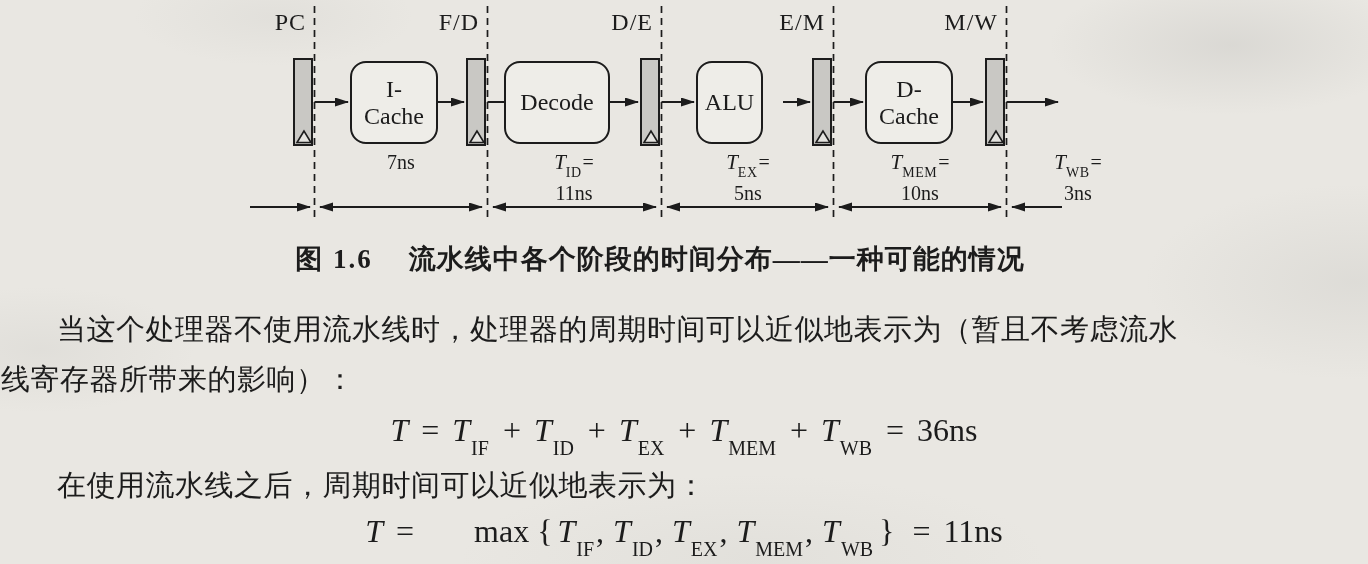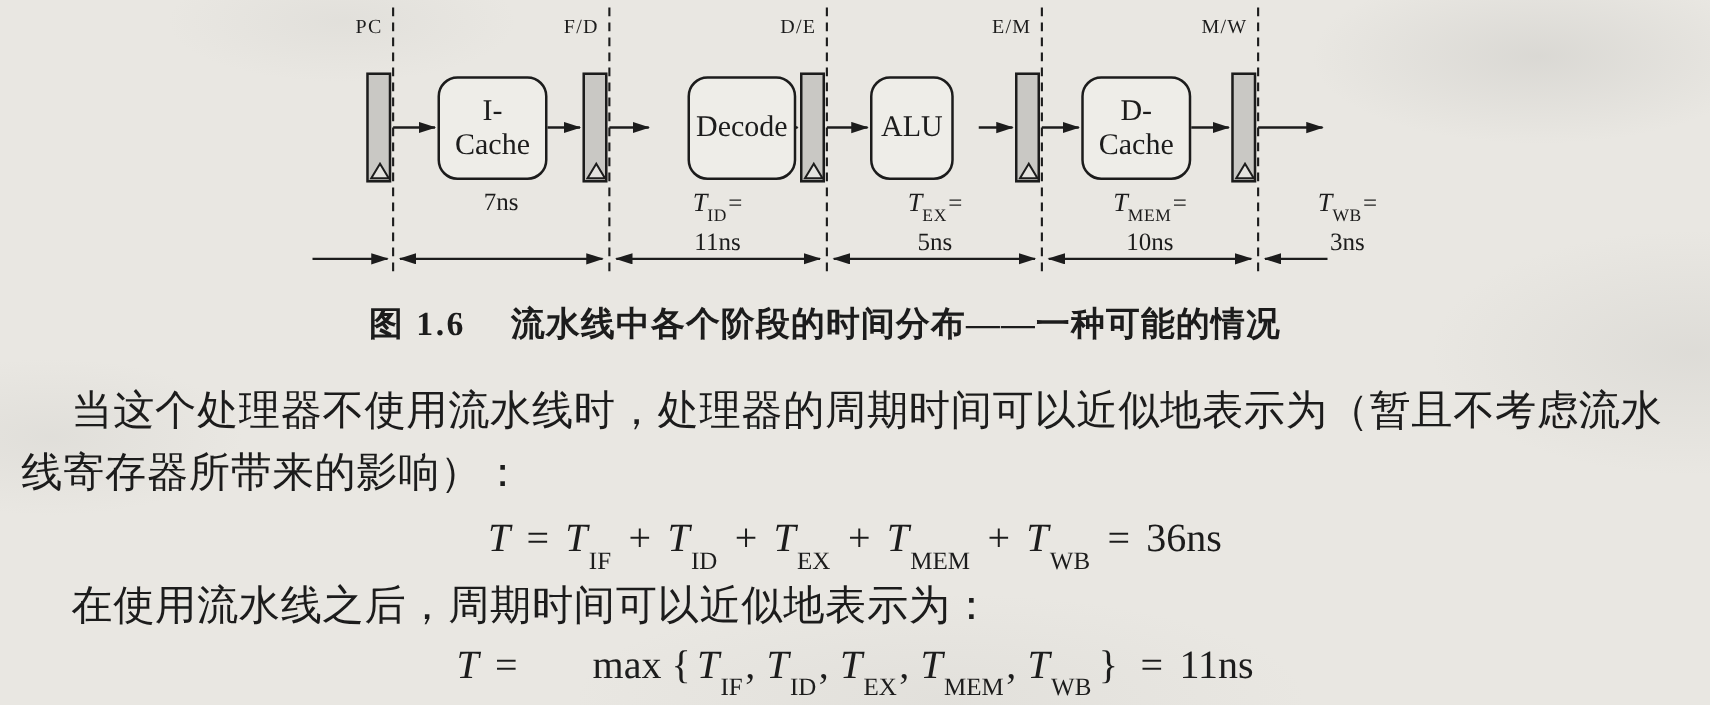--- a/index.html
+++ b/index.html
@@ -21,49 +21,49 @@
   .geom{position:absolute;left:0;top:0;}
   .reg{
     position:absolute;top:58px;width:20px;height:88px;
     background:#c9c8c4;border:2px solid #1c1c1c;box-sizing:border-box;
   }
   .reg svg{position:absolute;bottom:0;left:-1px;}
   .reg svg polygon{fill:#e4e3df;stroke:#1c1c1c;stroke-width:1.6;}
   .r1{left:293px}.r2{left:466px}.r3{left:640px}.r4{left:812px}.r5{left:985px}
   .slabel{
     position:absolute;top:10px;width:70px;text-align:right;
-    font-size:16px;line-height:24px;letter-spacing:1px;
+    font-size:24px;line-height:24px;letter-spacing:1px;
   }
   .sl1{left:236px}.sl2{left:409px}.sl3{left:583px}.sl4{left:755px}.sl5{left:928px}
   .box{
     position:absolute;top:61px;height:83px;box-sizing:border-box;
     background:#eeede8;border:2px solid #1c1c1c;border-radius:16px;
     display:flex;flex-direction:column;align-items:center;justify-content:center;
     font-size:24px;line-height:27px;
   }
-  .b1{left:350px;width:88px}.b2{left:550px;width:87px}
+  .b1{left:350px;width:88px}.b2{left:504px;width:106px}
   .b3{left:696px;width:67px}.b4{left:865px;width:88px}
   .timing{position:absolute;top:150px;width:160px;text-align:center;line-height:25px;}
   .t1{left:321px}.t2{left:494px}.t3{left:668px}.t4{left:840px}.t5{left:998px}
   .tb{font-size:21px;font-family:"Liberation Serif",serif;}
   .tsub{font-size:14px;position:relative;top:4px;letter-spacing:.5px;}
   .teq{font-size:20px;margin-left:1px;}
   .tl2{font-size:20px;}
   
   .caption{
     position:absolute;top:241px;left:0;width:100%;text-align:center;
     transform:translateX(-24px);
     font-weight:bold;font-size:27px;letter-spacing:1px;
     font-family:"Liberation Serif","DejaVu Serif",serif;
   }
   .caption .figno{margin-right:36px;letter-spacing:2px;}
   
-  .bodyline{position:absolute;font-size:33px;line-height:42px;letter-spacing:.5px;}
+  .bodyline{position:absolute;font-size:29px;line-height:42px;letter-spacing:.5px;}
   .p1l1{left:57px;top:308px;}
-  .p1l2{left:17px;top:358px;}
+  .p1l2{left:1px;top:358px;}
   .p2{left:57px;top:464px;}
   
   .formula{
     position:absolute;left:0;width:100%;text-align:center;
     font-size:32px;white-space:nowrap;
   }
   .f1{top:412px}.f2{top:513px}
   .fv{font-style:italic;}
   .fsub{font-size:20px;position:relative;top:7px;margin:0 1px;}
   .fop{margin:0 13px;}

